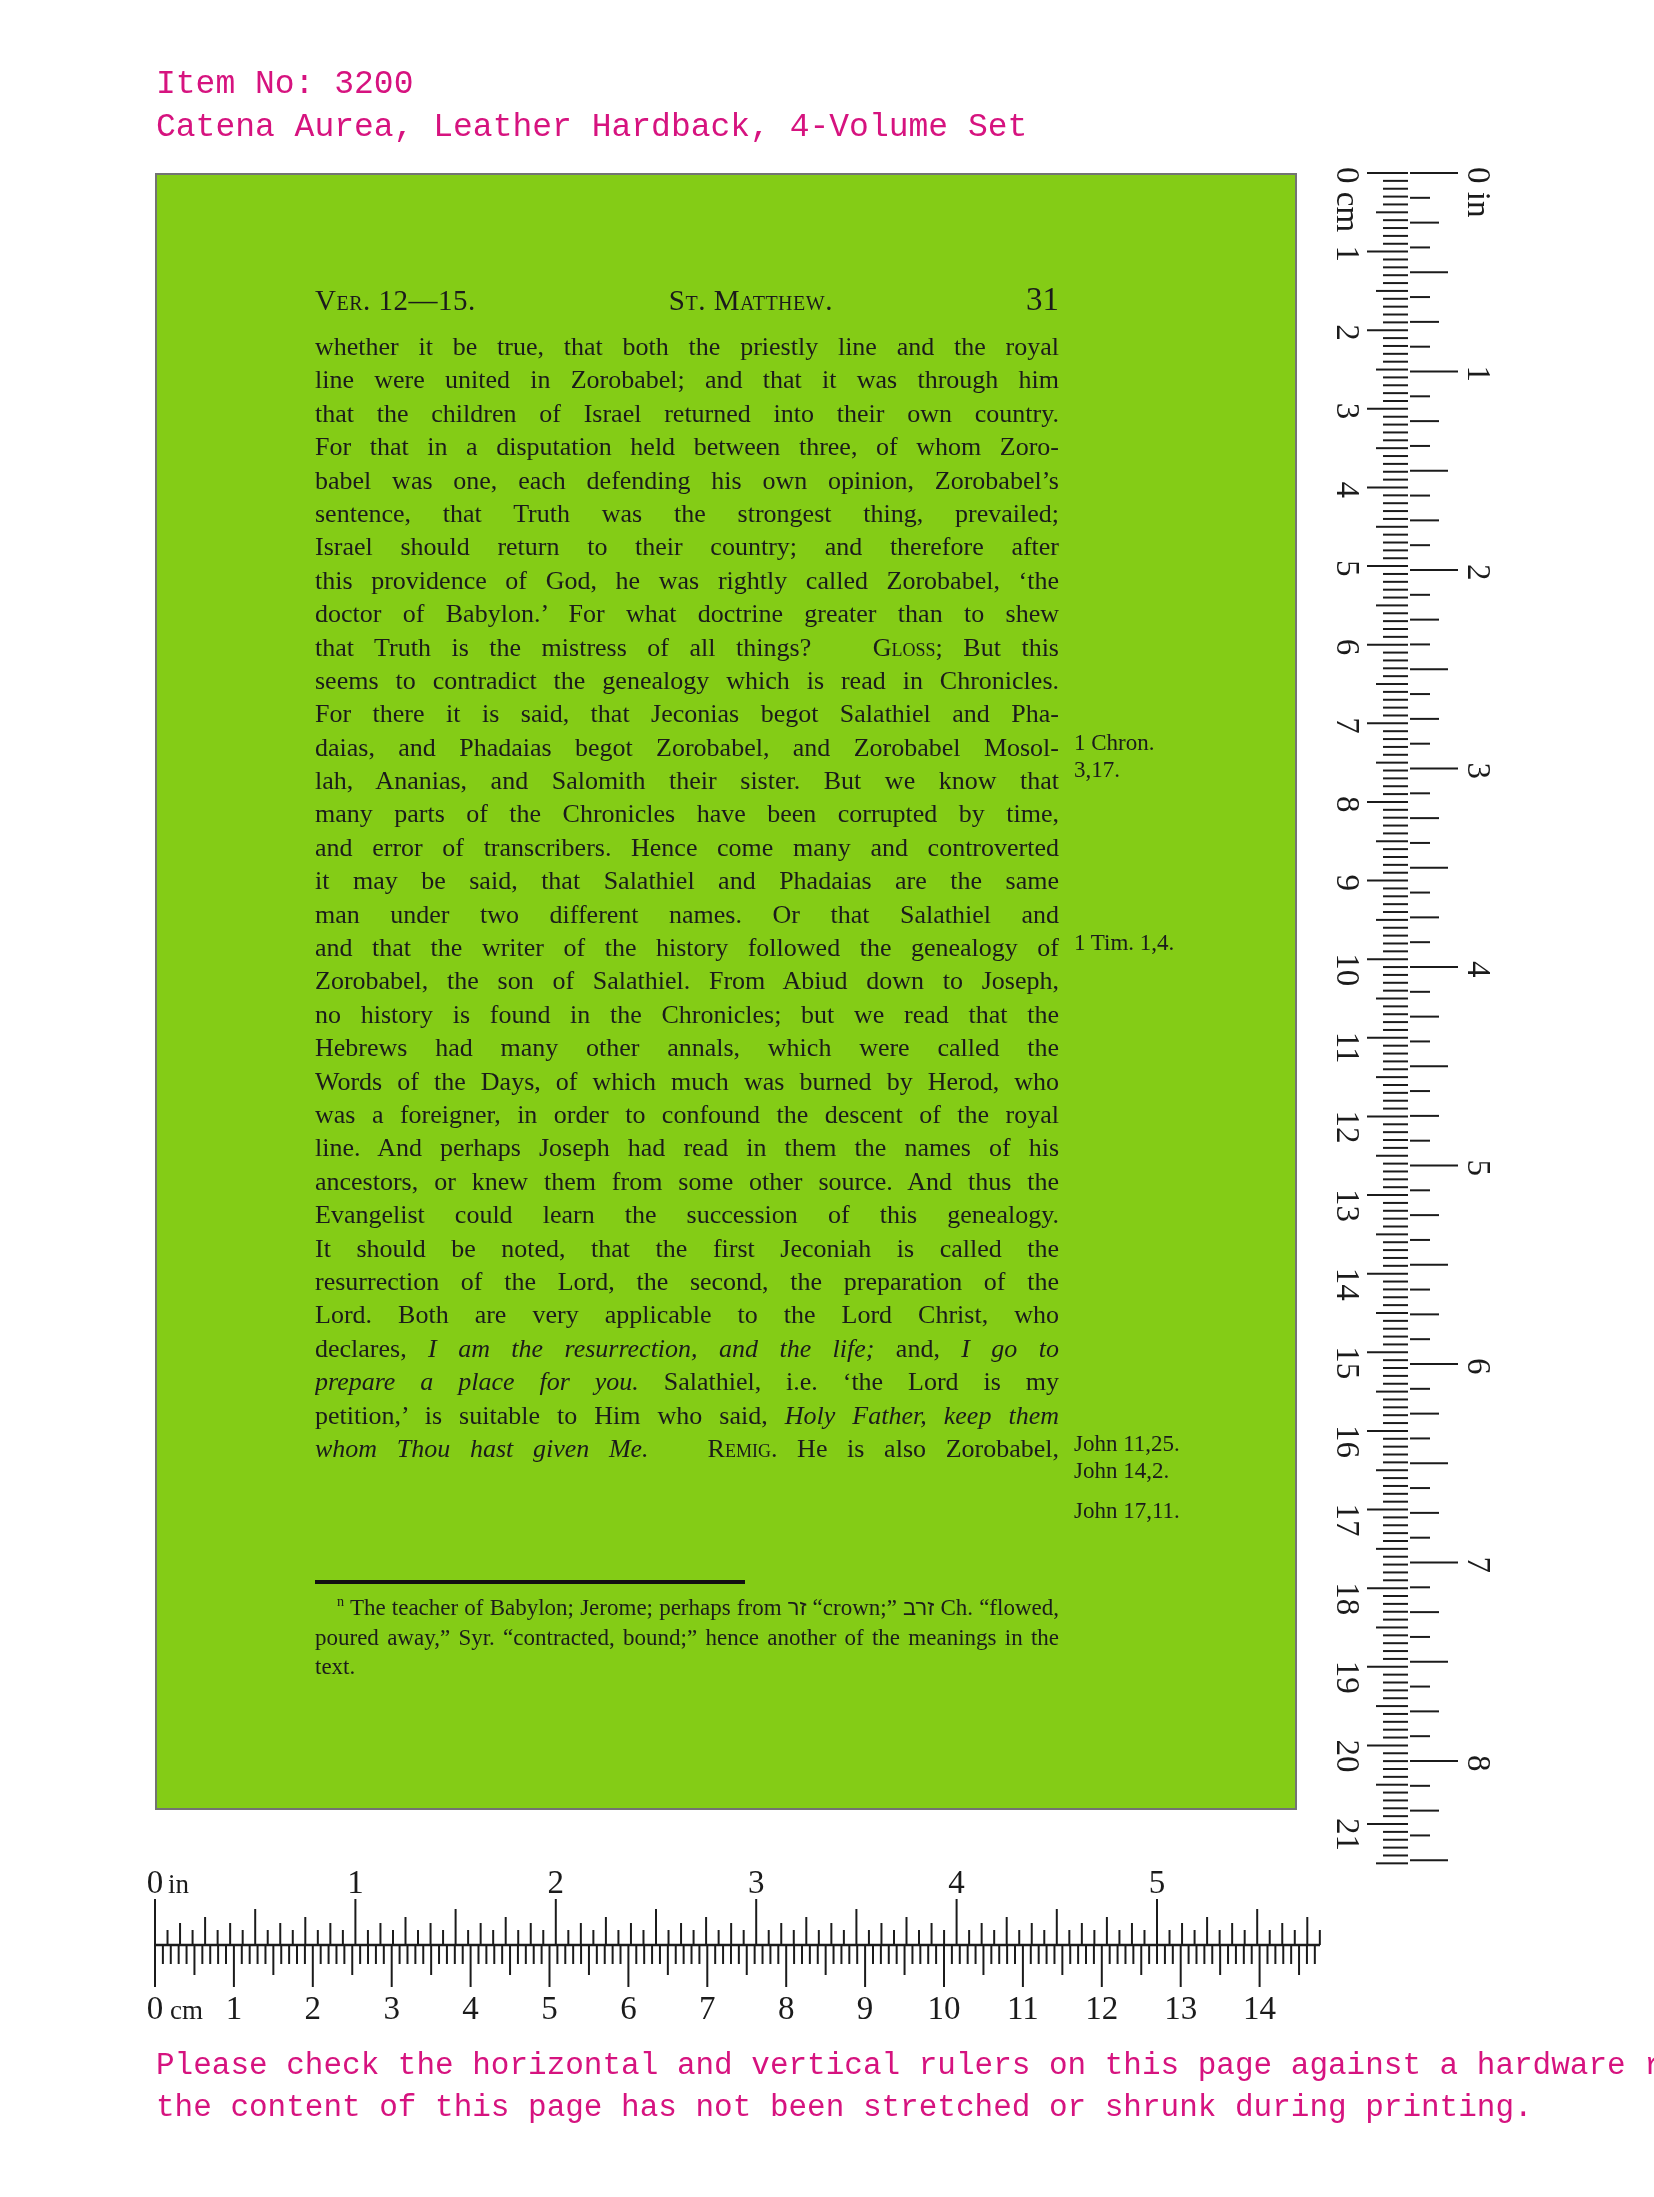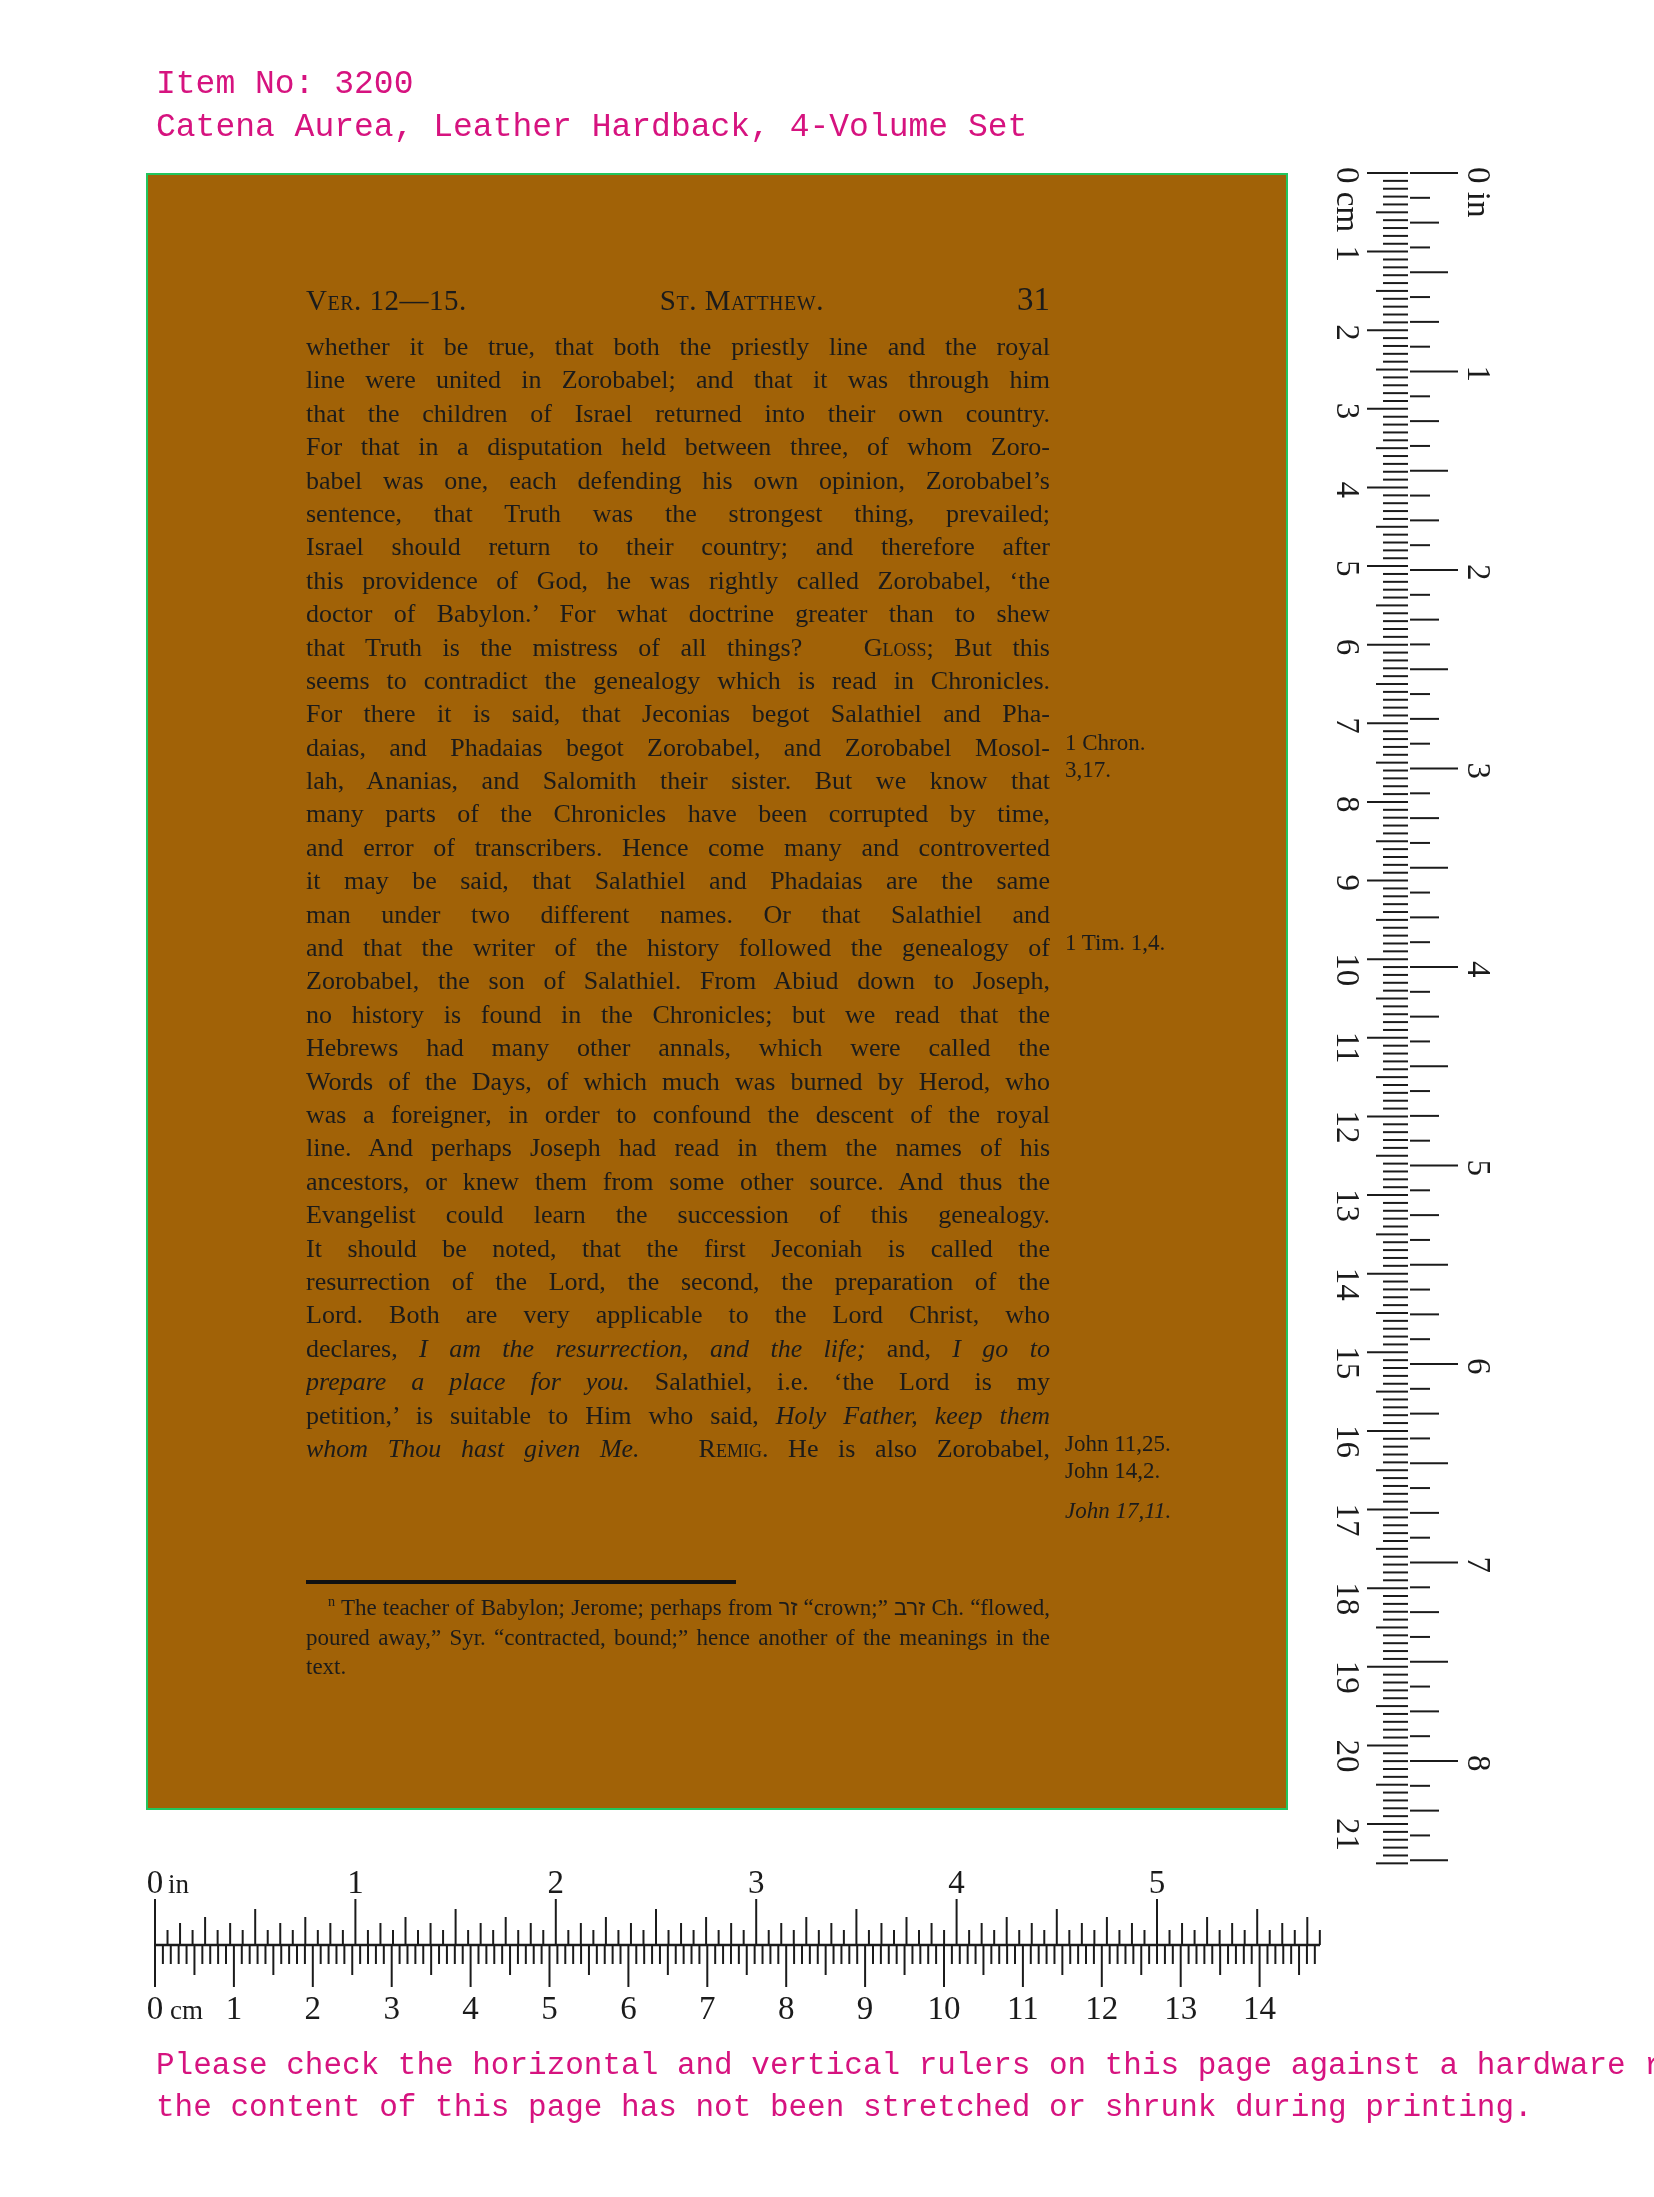--- a/index.html
+++ b/index.html
@@ -4,21 +4,21 @@
 <style>
   html,body{margin:0;padding:0}
   body{
     position:relative;width:1654px;height:2197px;background:#ffffff;
     font-family:"Liberation Serif",serif;color:#1b1b1b;overflow:hidden;
   }
   .accent{color:#d6137f;font-family:Liberation Mono, monospace}
   #proof-line1{position:absolute;left:156px;top:66px;font-size:33px;white-space:nowrap}
   #proof-line2{position:absolute;left:156px;top:109px;font-size:33px;white-space:nowrap}
 
-  #sheet{position:absolute;left:146px;top:173px;width:1138px;height:1633px;border:2px solid #22c55e;background:#a16207}
+  #sheet{position:absolute;left:155px;top:173px;width:1138px;height:1633px;border:2px solid #737373;background:#84cc16}
 
   #runhead{position:absolute;left:158px;top:106px;width:744px;display:flex;justify-content:space-between;align-items:baseline}
   .rh-sc{font-variant:small-caps;font-size:29px;letter-spacing:0.5px}
   #pageno{font-size:33px}
 
   #bodytext{position:absolute;left:158px;top:155px;width:744px}
   .bline{height:33.4px;line-height:33.4px;font-size:26px;text-align:justify;text-align-last:justify;overflow:hidden}
   .i{font-style:italic}
   .sc{font-variant:small-caps}
   .sup{vertical-align:super;font-size:0.62em;line-height:0}
@@ -94,21 +94,21 @@
         <div>1 Chron.</div>
         <div>3,17.</div>
       </div>
       <div class="mnote" style="top: 599.2px;">
         <div>1 Tim. 1,4.</div>
       </div>
       <div class="mnote" style="top: 1100.2px;">
         <div>John 11,25.</div>
         <div>John 14,2.</div>
       </div>
-      <div class="mnote" style="top: 1167px; font-style: italic;">
+      <div class="mnote" style="top: 1167px;">
         <div>John 17,11.</div>
       </div>
     </div>
 
   <div id="fnrule"></div>
   <div id="footnote">
       <div class="fline first"><span class="sup">n</span><span> The teacher of Babylon; Jerome; perhaps from </span><span class="he">זר</span><span> “crown;” </span><span class="he">זרב</span><span> Ch. “flowed,</span></div>
       <div class="fline"><span>poured away,” Syr. “contracted, bound;” hence another of the meanings in the</span></div>
       <div class="fline last"><span>text.</span></div>
     </div>

